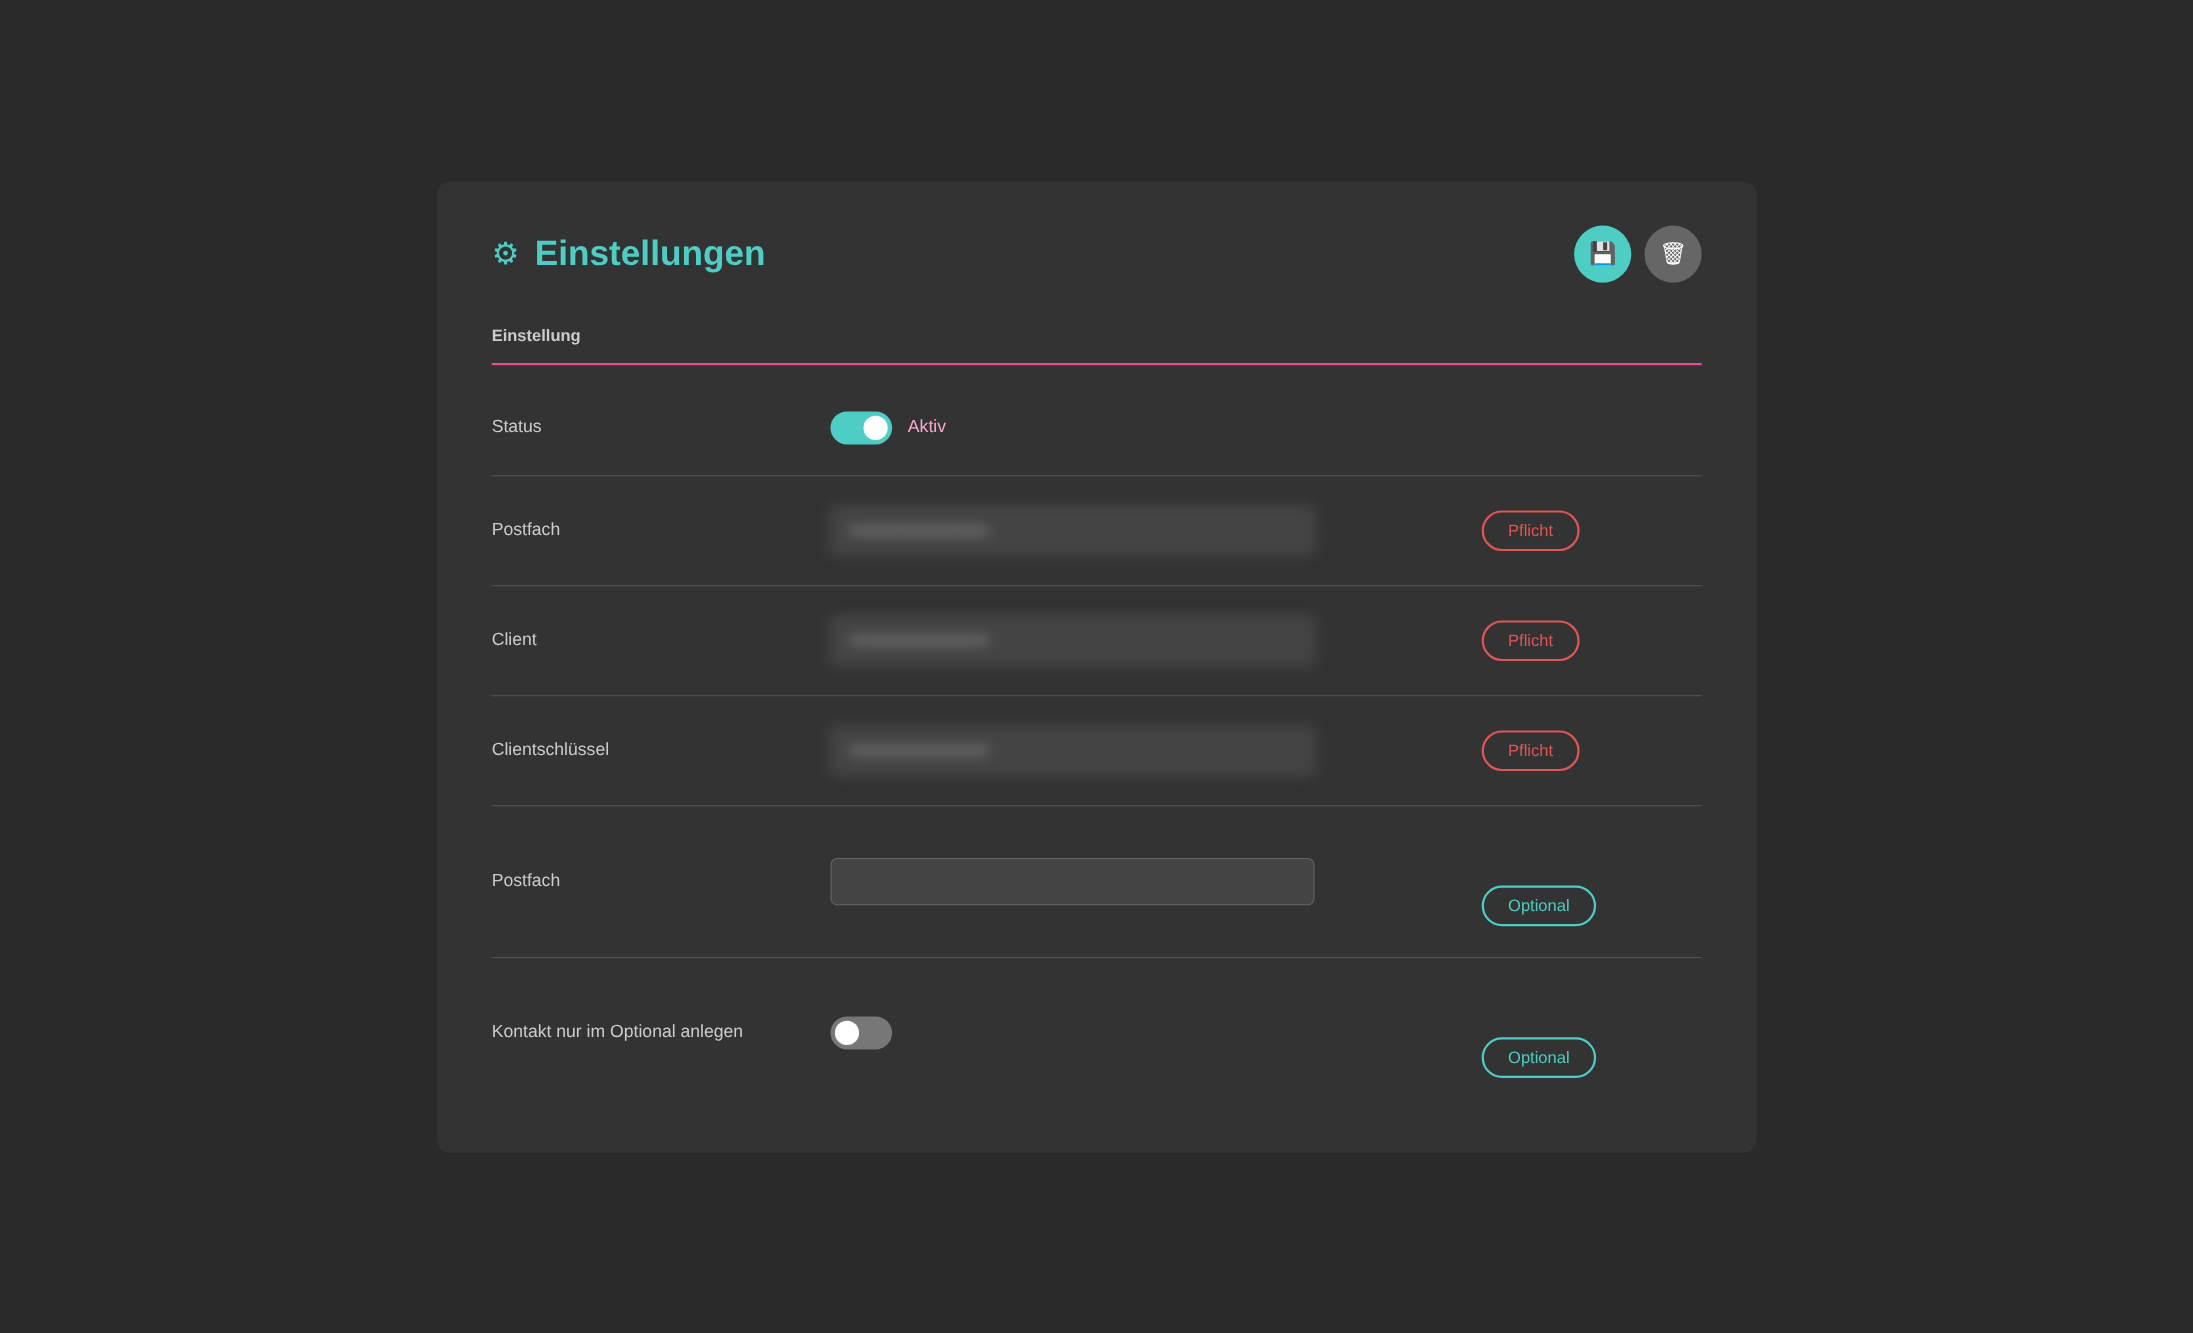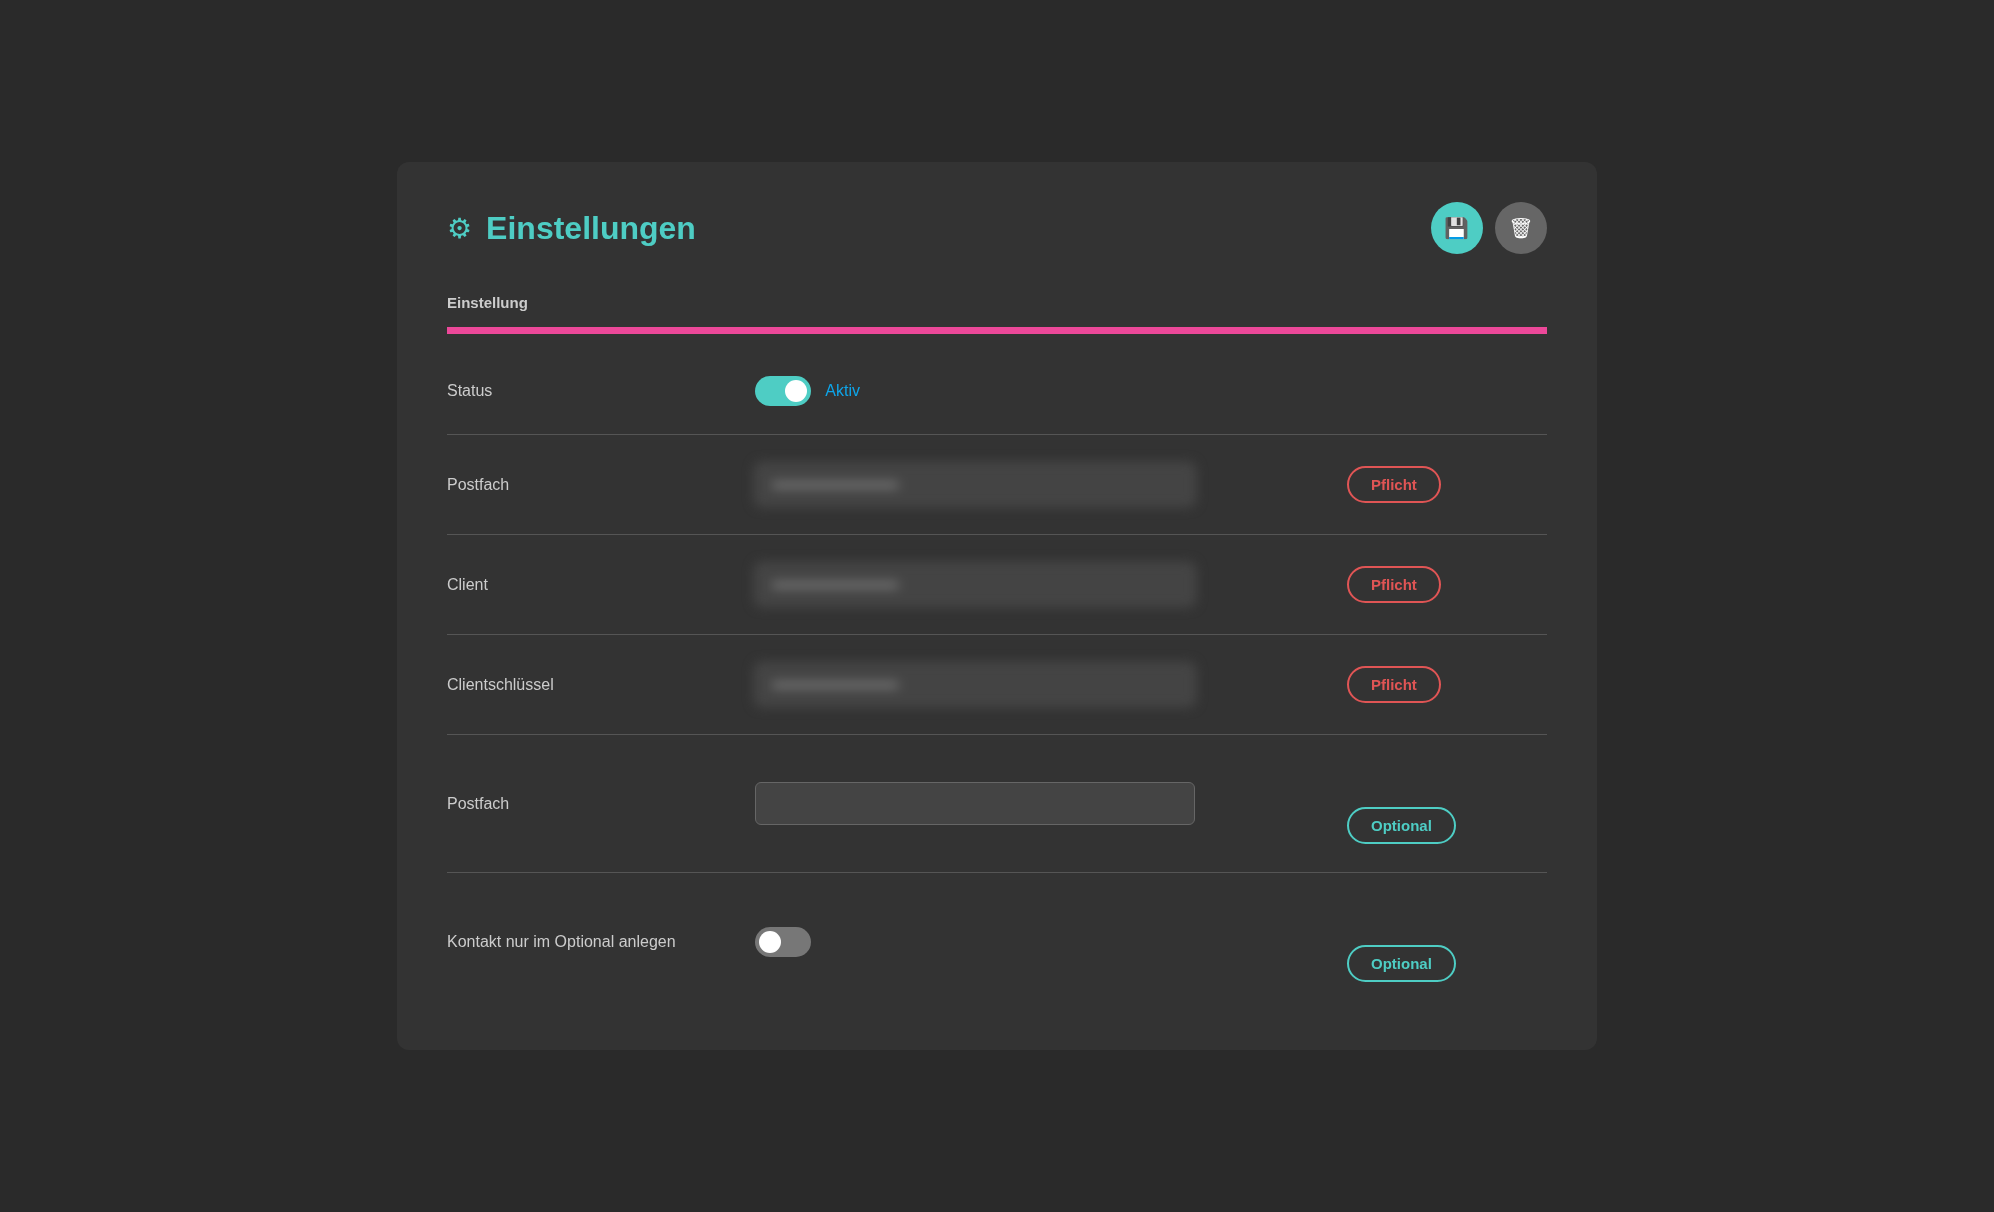--- a/index.html
+++ b/index.html
@@ -73,21 +73,21 @@
 
     .btn-delete {
       background-color: #666666;
       color: white;
     }
 
     .table-header {
       display: grid;
       grid-template-columns: 1fr 2fr 200px;
       padding: 0 0 16px 0;
-      border-bottom: 7px solid #ec4899;
+      border-bottom: 2px solid #ec4899;
       margin-bottom: 14px;
     }
 
     .col-header {
       color: #cccccc;
       font-size: 15px;
       font-weight: 600;
     }
 
     .settings-row {
@@ -167,21 +167,21 @@
       background-color: white;
       border-radius: 50%;
       transition: 0.3s;
     }
 
     .toggle-slider.on:before {
       transform: translateX(26px);
     }
 
     .toggle-label {
-      color: #0ea5e9;
+      color: #f9a8d4;
       font-size: 16px;
     }
 
     
     .text-input {
       width: 100%;
       max-width: 440px;
       background-color: #444444;
       border: 1px solid #666666;
       border-radius: 6px;
@@ -195,21 +195,21 @@
     .blurred-input {
       filter: blur(6px);
       user-select: none;
     }
 
     
     .badge {
       border-radius: 25px;
       padding: 8px 22px;
       font-size: 15px;
-      font-weight: 700;
+      font-weight: 400;
       border: 2px solid;
       cursor: default;
     }
 
     .badge-pflicht {
       border-color: #e05555;
       color: #e05555;
       background: transparent;
     }
 

